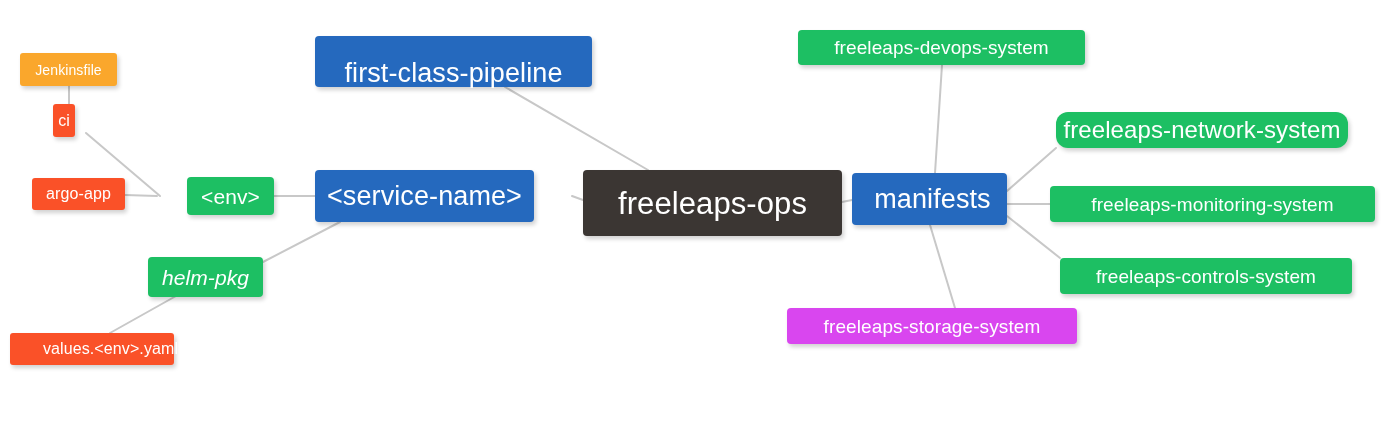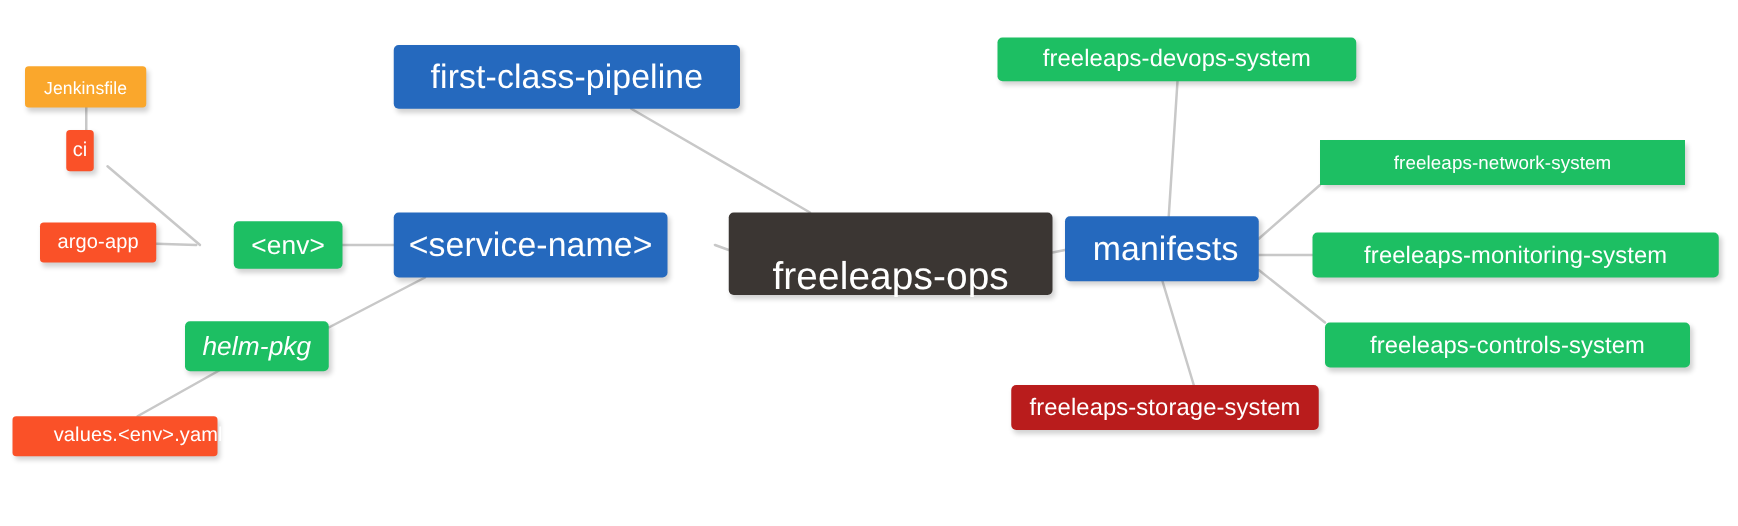--- a/index.html
+++ b/index.html
@@ -55,24 +55,24 @@
       <line x1="572" y1="196" x2="583" y2="200" stroke="#c8c8c8" stroke-width="2" stroke-linecap="round"></line>
       <line x1="505" y1="87" x2="648" y2="170" stroke="#c8c8c8" stroke-width="2" stroke-linecap="round"></line>
       <line x1="842" y1="202" x2="852" y2="200" stroke="#c8c8c8" stroke-width="2" stroke-linecap="round"></line>
       <line x1="935" y1="173" x2="942" y2="65" stroke="#c8c8c8" stroke-width="2" stroke-linecap="round"></line>
       <line x1="1007" y1="191" x2="1056" y2="148" stroke="#c8c8c8" stroke-width="2" stroke-linecap="round"></line>
       <line x1="1007" y1="204" x2="1050" y2="204" stroke="#c8c8c8" stroke-width="2" stroke-linecap="round"></line>
       <line x1="1007" y1="216" x2="1060" y2="258" stroke="#c8c8c8" stroke-width="2" stroke-linecap="round"></line>
       <line x1="930" y1="225" x2="955" y2="308" stroke="#c8c8c8" stroke-width="2" stroke-linecap="round"></line>
     </svg>
   <div id="node-layer">
-      <div class="node" style="left: 583px; top: 170px; width: 259px; height: 66px; background: rgb(59, 54, 51); border-radius: 4px; font-size: 31px; color: rgb(255, 255, 255); align-items: flex-end;">
+      <div class="node" style="left: 583px; top: 170px; width: 259px; height: 66px; background: rgb(59, 54, 51); border-radius: 4px; font-size: 31px; color: rgb(255, 255, 255);">
         <span class="node-label">freeleaps-ops</span>
       </div>
-      <div class="node" style="left: 315px; top: 36px; width: 277px; height: 51px; background: rgb(37, 105, 190); border-radius: 4px; font-size: 27px; color: rgb(255, 255, 255);">
+      <div class="node" style="left: 315px; top: 36px; width: 277px; height: 51px; background: rgb(37, 105, 190); border-radius: 4px; font-size: 27px; color: rgb(255, 255, 255); align-items: flex-end;">
         <span class="node-label">first-class-pipeline</span>
       </div>
       <div class="node" style="left: 315px; top: 170px; width: 219px; height: 52px; background: rgb(37, 105, 190); border-radius: 4px; font-size: 27px; color: rgb(255, 255, 255);">
         <span class="node-label">&lt;service-name&gt;</span>
       </div>
       <div class="node" style="left: 157px; top: 177px; width: 87px; height: 38px; background: rgb(29, 191, 99); border-radius: 4px; font-size: 21px; color: rgb(255, 255, 255); margin-left: 30px;">
         <span class="node-label">&lt;env&gt;</span>
       </div>
       <div class="node" style="left: 53px; top: 104px; width: 22px; height: 33px; background: rgb(250, 81, 40); border-radius: 3px; font-size: 16px; color: rgb(255, 255, 255);">
         <span class="node-label">ci</span>
@@ -88,26 +88,26 @@
       </div>
       <div class="node" style="left: 10px; top: 333px; width: 164px; height: 32px; background: rgb(250, 81, 40); border-radius: 3px; font-size: 16px; color: rgb(255, 255, 255); padding-left: 47px;">
         <span class="node-label">values.&lt;env&gt;.yaml</span>
       </div>
       <div class="node" style="left: 852px; top: 173px; width: 155px; height: 52px; background: rgb(37, 105, 190); border-radius: 4px; font-size: 27px; color: rgb(255, 255, 255); padding-left: 16px;">
         <span class="node-label">manifests</span>
       </div>
       <div class="node" style="left: 798px; top: 30px; width: 287px; height: 35px; background: rgb(29, 191, 99); border-radius: 4px; font-size: 19px; color: rgb(255, 255, 255);">
         <span class="node-label">freeleaps-devops-system</span>
       </div>
-      <div class="node" style="left: 1056px; top: 112px; width: 292px; height: 36px; background: rgb(29, 191, 99); border-radius: 0; font-size: 15px; color: rgb(255, 255, 255);">
+      <div class="node" style="left: 1056px; top: 112px; width: 292px; height: 36px; background: rgb(29, 191, 99); border-radius: 12px; font-size: 24px; color: rgb(255, 255, 255);">
         <span class="node-label">freeleaps-network-system</span>
       </div>
       <div class="node" style="left: 1050px; top: 186px; width: 325px; height: 36px; background: rgb(29, 191, 99); border-radius: 4px; font-size: 19px; color: rgb(255, 255, 255);">
         <span class="node-label">freeleaps-monitoring-system</span>
       </div>
       <div class="node" style="left: 1060px; top: 258px; width: 292px; height: 36px; background: rgb(29, 191, 99); border-radius: 4px; font-size: 19px; color: rgb(255, 255, 255);">
         <span class="node-label">freeleaps-controls-system</span>
       </div>
-      <div class="node" style="left: 809px; top: 308px; width: 246px; height: 36px; background: #b91c1c; border-radius: 4px; font-size: 19px; color: rgb(255, 255, 255);">
+      <div class="node" style="left: 787px; top: 308px; width: 290px; height: 36px; background: #d946ef; border-radius: 4px; font-size: 19px; color: rgb(255, 255, 255);">
         <span class="node-label">freeleaps-storage-system</span>
       </div>
     </div>
 </div>
 
 </body></html>

